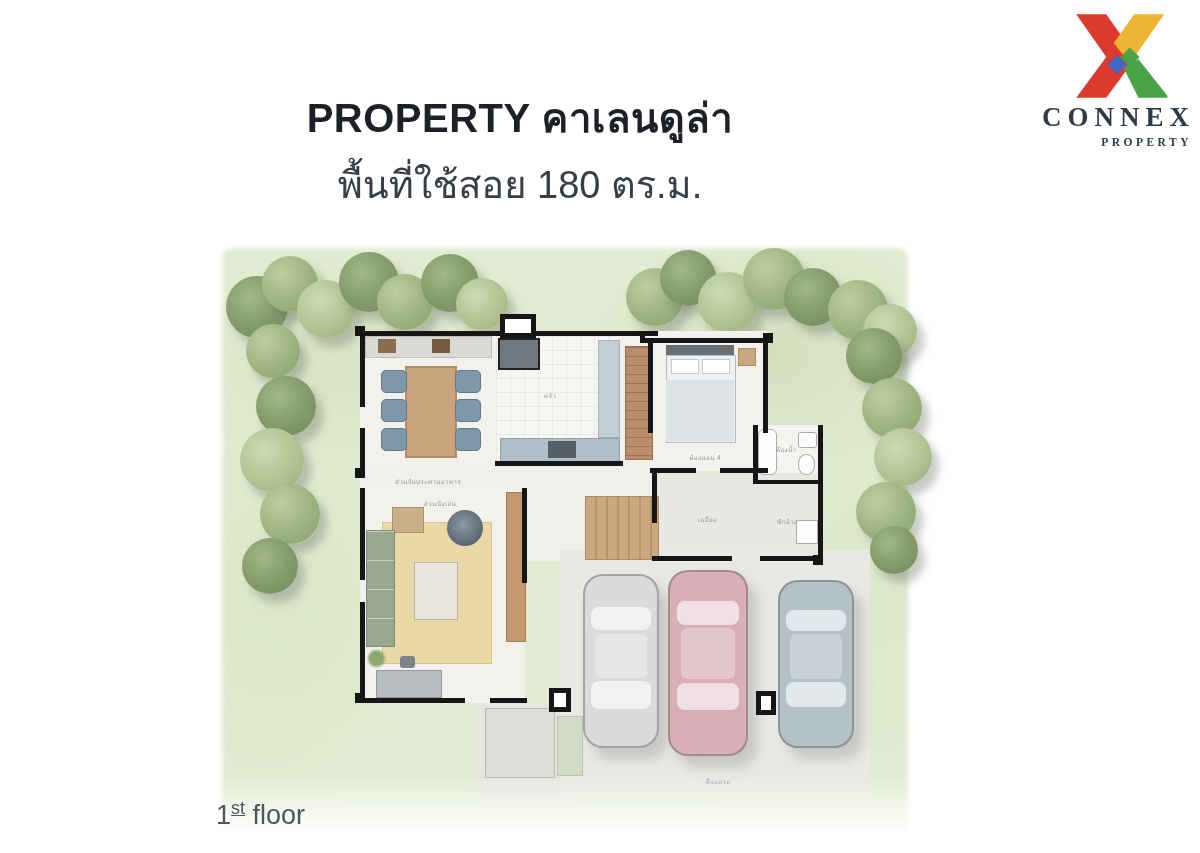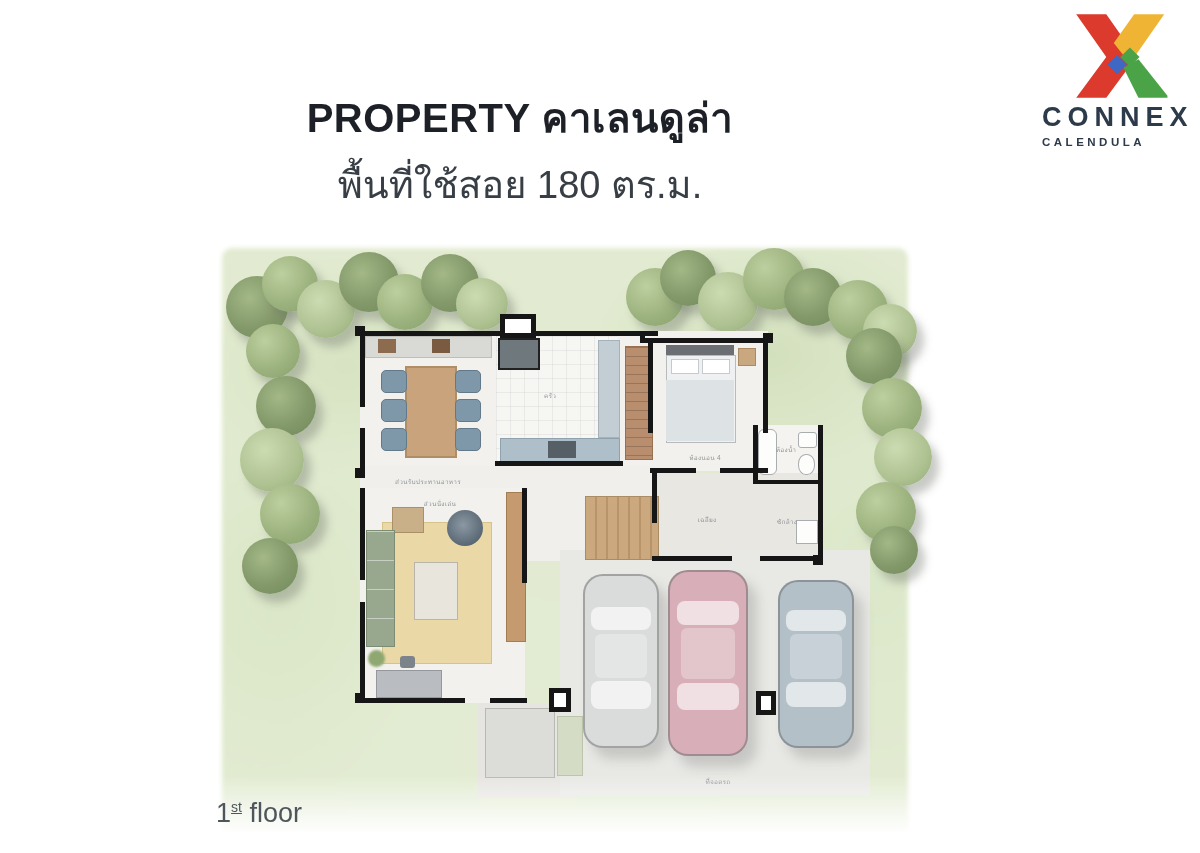--- a/index.html
+++ b/index.html
@@ -4,21 +4,21 @@
 <style>
   html,body{margin:0;padding:0;background:#fff;width:1200px;height:853px;overflow:hidden;
     font-family:"Liberation Sans","DejaVu Sans",sans-serif;}
   .abs{position:absolute;}
   
   #title{position:absolute;left:0;top:86px;width:1040px;text-align:center;
     font-size:40px;font-weight:700;color:#1d2127;letter-spacing:.5px;}
   #subtitle{position:absolute;left:0;top:154px;width:1040px;text-align:center;
     font-size:38px;font-weight:400;color:#383e45;}
   
-  #logo{position:absolute;left:1042px;top:12px;width:150px;text-align:left;}
+  #logo{position:absolute;left:1042px;top:12px;width:150px;text-align:right;font-family:Liberation Serif, serif;}
   #logo svg{display:block;margin:0 auto;}
   #logo .name{font-size:27px;font-weight:700;letter-spacing:6px;color:#2c3a49;margin-top:2px;}
   #logo .tag{font-size:11.5px;font-weight:700;letter-spacing:3.5px;color:#2c3a49;margin-top:3px;}
   
   #plan{position:absolute;left:200px;top:230px;width:735px;height:623px;background:#fff;}
   #lawn{position:absolute;left:22px;top:18px;width:686px;height:590px;border-radius:10px;
     background:
       radial-gradient(240px 160px at 18% 20%,#d7e3c2 0%,rgba(215,227,194,0) 70%),
       radial-gradient(260px 180px at 80% 18%,#d3e0bd 0%,rgba(211,224,189,0) 70%),
       radial-gradient(220px 260px at 8% 60%,#dbe7c8 0%,rgba(219,231,200,0) 75%),
@@ -37,39 +37,39 @@
   .col{position:absolute;background:#161616;}
   .colo{position:absolute;background:#fff;border:5px solid #161616;}
   .lbl{position:absolute;font-size:7px;color:#8e9397;text-align:center;white-space:nowrap;
     letter-spacing:.3px;transform:scale(.92);filter:blur(.3px);}
   .chair{position:absolute;width:24px;height:21px;background:#7e98aa;border-radius:5px;
     border:1px solid #62798a;}
   .car{position:absolute;border-radius:20px;box-shadow:9px 11px 12px rgba(110,112,110,.28);}
   .car .ws{position:absolute;left:9%;width:82%;background:rgba(255,255,255,.62);border-radius:8px;}
   .car .roof{position:absolute;left:14%;width:72%;background:rgba(255,255,255,.28);border-radius:6px;}
   #floorlbl{position:absolute;left:16px;top:568px;font-size:27px;color:#4e555b;}
-  #floorlbl sup{font-size:14px;text-decoration:underline;}
+  #floorlbl sup{font-size:18px;text-decoration:underline;}
   .fixture{position:absolute;background:#fdfdfc;border:1.5px solid #a9adaf;}
 </style>
 </head>
 <body>
 
 <div id="title">PROPERTY คาเลนดูล่า</div>
 <div id="subtitle">พื้นที่ใช้สอย 180 ตร.ม.</div>
 
 <div id="logo">
   <svg width="108" height="88" viewBox="0 0 100 82">
     <polygon points="12,2 40,2 68,42 40,80 12,80 40,42" fill="#DB3A2C"></polygon>
     <polygon points="66,2 94,2 62,48 47,29" fill="#F0B434"></polygon>
     <polygon points="56,52 70,44 97,78 97,80 70,80" fill="#4AA347"></polygon>
     <polygon points="62,33 71,42 62,51 53,42" fill="#4AA347"></polygon>
     <polygon points="50,40 59,49 50,58 41,49" fill="#3E68C4"></polygon>
   </svg>
   <div class="name">CONNEX</div>
-  <div class="tag">CALENDULA</div>
+  <div class="tag">PROPERTY</div>
 </div>
 
 <div id="plan">
   <div id="lawn"></div>
 
   <div class="tree dark" style="left:26px;top:46px;width:62px;height:62px"></div>
   <div class="tree" style="left:62px;top:26px;width:56px;height:56px"></div>
   <div class="tree pale" style="left:97px;top:50px;width:58px;height:58px"></div>
   <div class="tree dark" style="left:139px;top:22px;width:60px;height:60px"></div>
   <div class="tree" style="left:177px;top:44px;width:56px;height:56px"></div>

